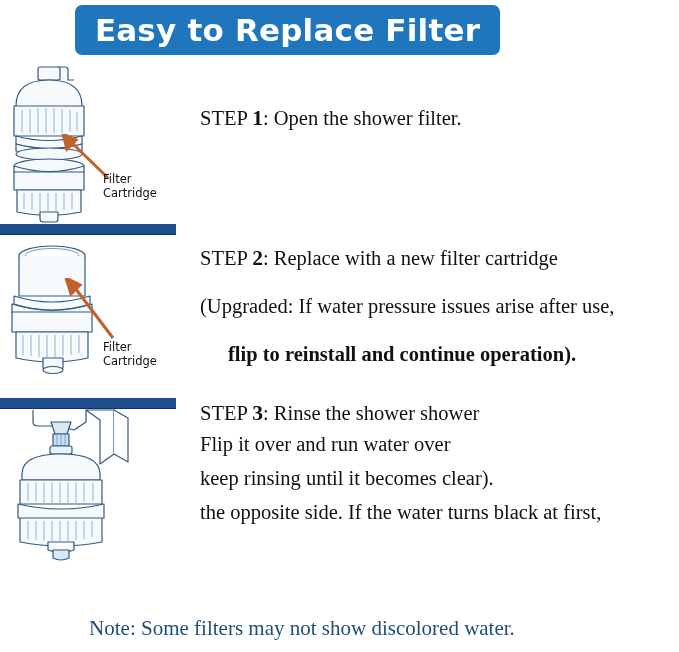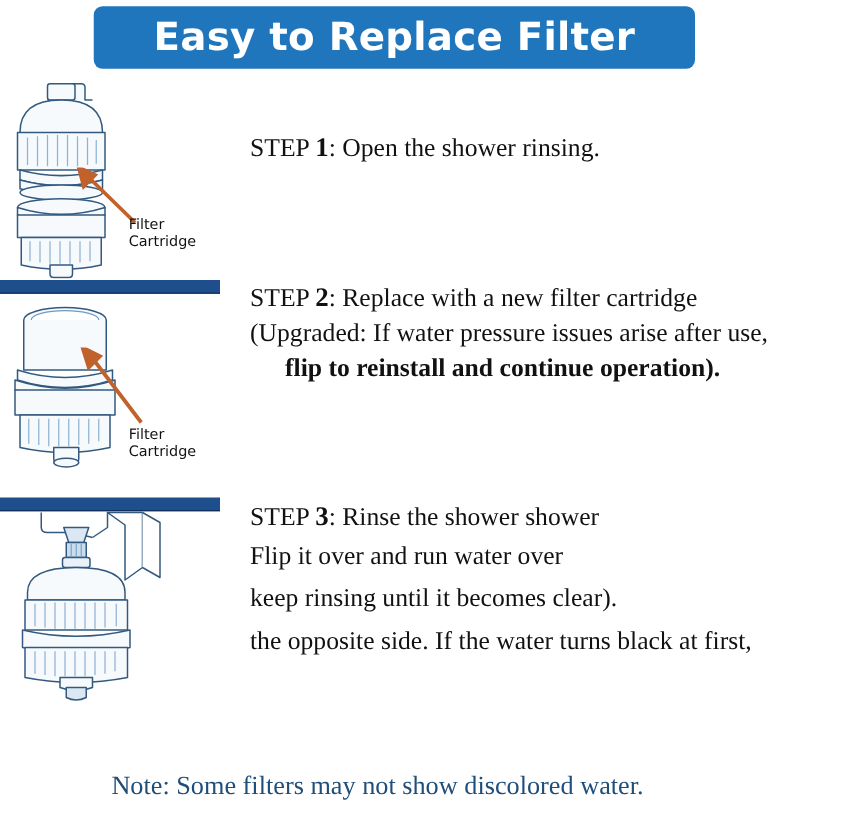--- a/index.html
+++ b/index.html
@@ -14,21 +14,21 @@
     overflow: hidden;
     font-family: "Liberation Serif", serif;
     color: #111111;
   }
 
   
   .banner {
     position: absolute;
     left: 75px;
     top: 5px;
-    width: 481px;
+    width: 425px;
     height: 50px;
     background: #1f76bd;
     border-radius: 7px;
     display: flex;
     align-items: center;
     justify-content: center;
     box-sizing: border-box;
   }
   .banner-title {
     font-family: "DejaVu Sans", sans-serif;
@@ -90,21 +90,21 @@
     display: block;
   }
   .step .num {
     font-weight: bold;
     font-size: 21.5px;
   }
   #step-1 { top: 105px; }
   #step-1 .line { line-height: 26px; }
 
   #step-2 { top: 224px; }
-  #step-2 .line { line-height: 28px; }
+  #step-2 .line { line-height: 28px; margin-top: 20px; }
   #step-2 .line.indent { padding-left: 28px; font-weight: bold; }
 
   #step-3 { top: 400px; }
   #step-3 .line { line-height: 27px; }
   #step-3 .line.loose { line-height: 34px; }
 
   
   .note {
     position: absolute;
     left: 0;
@@ -277,21 +277,21 @@
           <path d="M92 121 v16"></path>
       </g>
 
       <path d="M48 142 h26 v8 q-13 5 -26 0 z"></path>
       <path d="M53 150 h16 v8 q-8 4 -16 0 z" fill="#dbe8f4"></path>
     </g>
   </svg>
 </div>
 
 <div class="step" id="step-1">
-  <span class="line"><span>STEP</span> <span class="num">1</span><span>: Open the shower rinsing.</span></span>
+  <span class="line"><span>STEP</span> <span class="num">1</span><span>: Open the shower filter.</span></span>
 </div>
 
 <div class="step" id="step-2">
   <span class="line"><span>STEP</span> <span class="num">2</span><span>: Replace with a new filter cartridge</span></span>
   <span class="line">(Upgraded: If water pressure issues arise after use,</span>
   <span class="line indent">flip to reinstall and continue operation).</span>
 </div>
 
 <div class="step" id="step-3">
   <span class="line"><span>STEP</span> <span class="num">3</span><span>: Rinse the shower shower</span></span>

